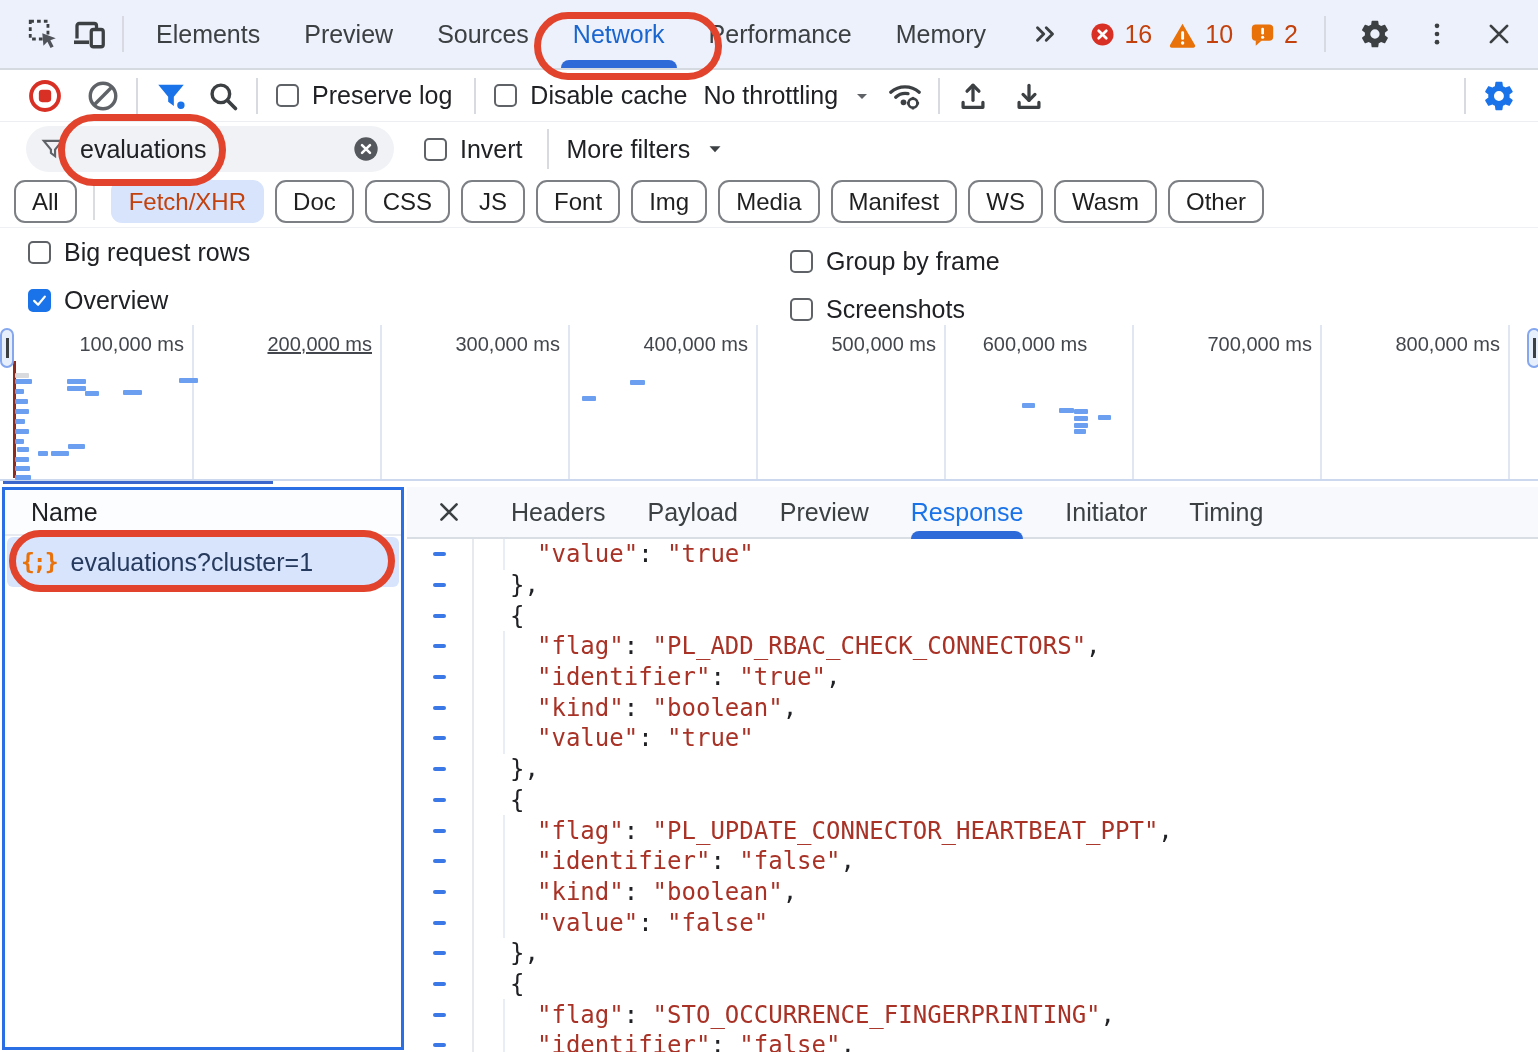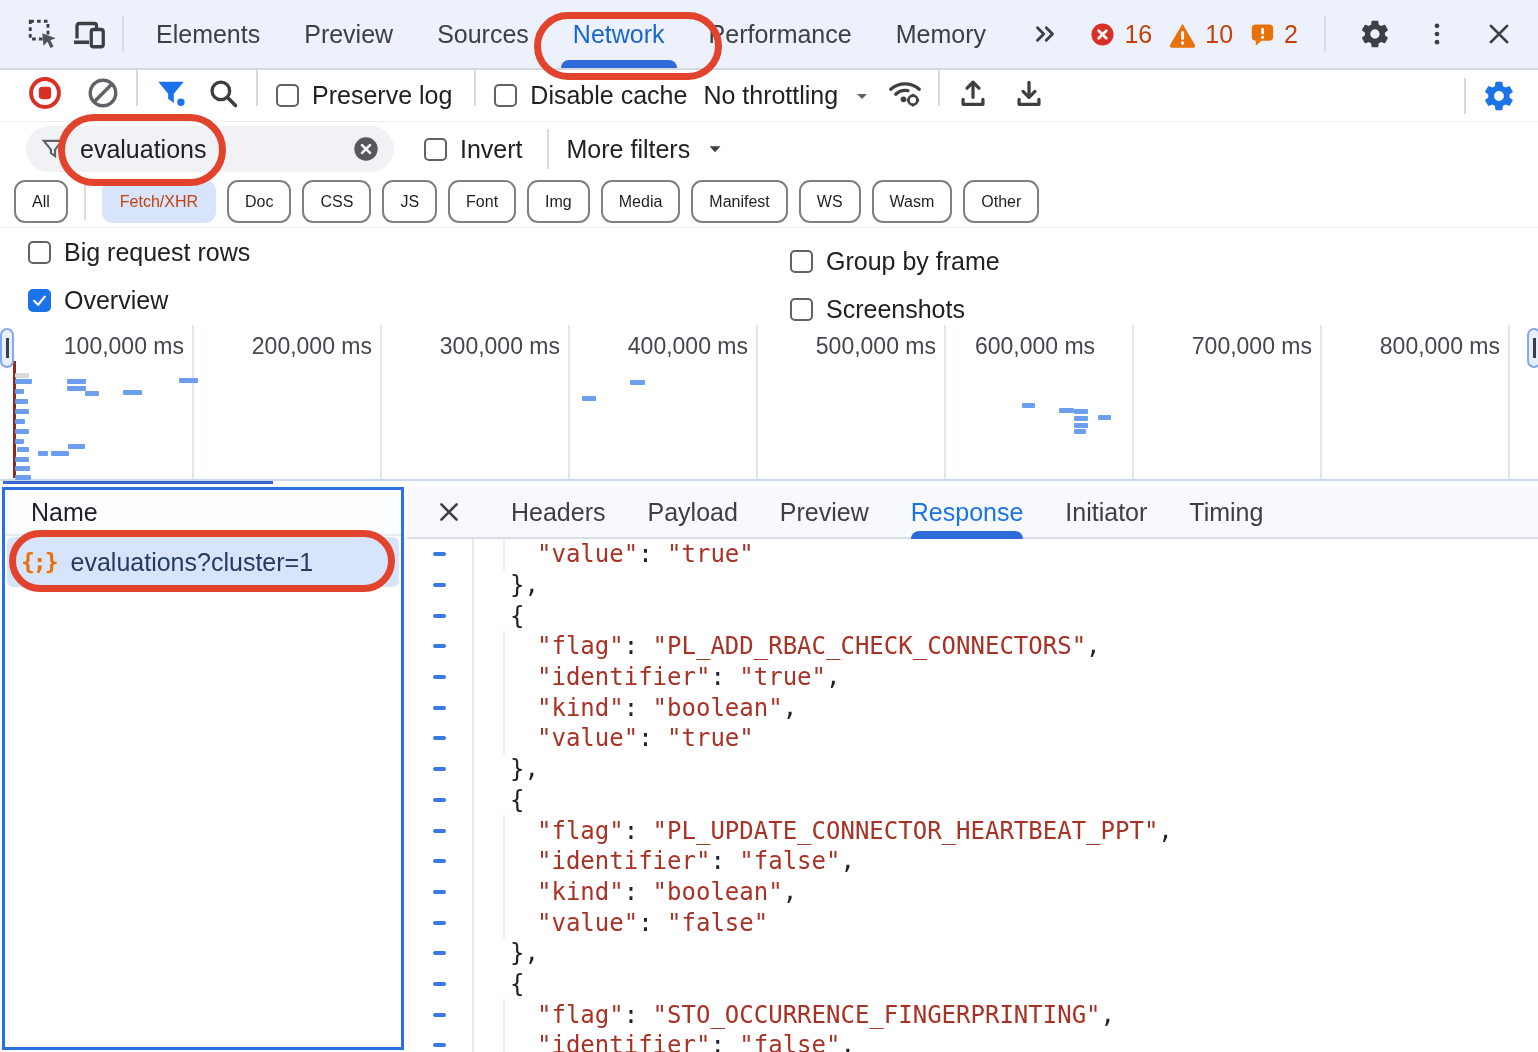--- a/index.html
+++ b/index.html
@@ -17,21 +17,21 @@
   .ttab { position:relative; display:flex; align-items:center; padding:0 22px;
           font-size:25px; color:#3c4043; white-space:nowrap; }
   .ttab.sel { color:#1a66d0; font-weight:500; }
   .ttab.sel::after { content:""; position:absolute; left:10px; right:10px; bottom:0;
           height:8px; background:#2f6bd8; border-radius:8px 8px 0 0; }
   .row1-right { margin-left:auto; display:flex; align-items:center; gap:16px; padding-right:16px; }
   .badge { display:flex; align-items:center; gap:8px; font-size:25px; color:#c2410c; }
 
   
   .row2 { position:absolute; left:0; top:70px; width:1538px; height:52px; background:#fff;
-          display:flex; padding-left:22px; border-bottom:1px solid #eceef1; }
+          display:flex; align-items:center; padding-left:22px; border-bottom:1px solid #eceef1; }
   .check { display:flex; align-items:center; gap:13px; white-space:nowrap; }
   .cbox { width:23px; height:23px; border:2.5px solid #5f6368; border-radius:5px; flex:none;
           display:flex; align-items:center; justify-content:center; background:#fff; }
   .cbox.checked { background:#1a73e8; border-color:#1a73e8; }
   .clabel { font-size:25px; color:#202124; }
   .throttle { display:flex; align-items:center; gap:14px; margin:0 10px 0 16px; }
   .throttle-value { font-size:25px; color:#202124; }
 
   
   .row3 { position:absolute; left:0; top:122px; width:1538px; height:54px; background:#fff;
@@ -40,34 +40,34 @@
           display:flex; align-items:center; padding:0 14px 0 14px; gap:14px; }
   .filter-value { flex:1; font-size:25px; color:#202124; }
   .row3 .vd { height:40px; }
   .more-filters { display:flex; align-items:center; gap:14px; font-size:25px; color:#202124; }
 
   
   .row4 { position:absolute; left:0; top:176px; width:1538px; height:52px; background:#fff;
           display:flex; align-items:center; padding-left:14px; gap:11px;
           border-bottom:1px solid #eef0f3; }
   .chip { height:43px; display:flex; align-items:center; padding:0 16px; border:2px solid #7c7f84;
-          border-radius:11px; font-size:16px; color:#1f1f1f; background:#fff; white-space:nowrap; }
+          border-radius:11px; font-size:24px; color:#1f1f1f; background:#fff; white-space:nowrap; }
   .chip.sel { background:#d8e3fc; border-color:#d8e3fc; color:#c2410c; }
   .vd2 { width:2px; height:36px; background:#dadce0; margin:0 5px; flex:none; }
 
   
   .optA { position:absolute; top:228px; height:48px; display:flex; align-items:center; }
   .optB { position:absolute; top:276px; height:48px; display:flex; align-items:center; }
   .optLeft { left:28px; } .optRight { left:790px;align-items:flex-end; }
 
   
   .timeline { position:absolute; left:0; top:325px; width:1538px; height:156px;
               border-bottom:2px solid #ccd8ee; background:#fff; }
   .tl-cell { position:absolute; top:0; bottom:0; width:188px; border-right:2px solid #e0e7f3;
-             font-size:23px; color:#43474d; text-align:right; padding:8px 8px 0 0; }
+             font-size:20px; color:#43474d; text-align:right; padding:8px 8px 0 0; }
   .tl-bar { position:absolute; height:5px; border-radius:1px; background:#6d9ff1; }
   .tl-bar.gray { background:#d8dadd; }
   .tl-redline { position:absolute; left:13px; top:36px; width:3px; height:117px; background:#8e2b1e; }
   .tl-handle { position:absolute; top:3px; width:14px; height:40px; background:#e7eefc;
                border:2px solid #85a7ee; border-radius:7px;
                display:flex; align-items:center; justify-content:center; }
   .tl-handle i { display:block; width:3px; height:20px; background:#3c4043; }
   .tl-loadline { position:absolute; left:3px; top:481px; width:270px; height:3px; background:#3b66cc; }
 
   
@@ -343,21 +343,21 @@
 
 <div class="timeline" id="timeline">
   <div class="tl-redline"></div>
   <div class="tl-handle" style="left:0;">
       <i></i>
     </div>
   <div class="tl-handle" style="right:-3px;">
       <i></i>
     </div>
 <div class="tl-cell" style="left: 6px;">100,000 ms</div>
-    <div class="tl-cell" style="left: 194px;">200,000 ms</div>
+    <div class="tl-cell" style="left: 194px; text-decoration: underline;">200,000 ms</div>
     <div class="tl-cell" style="left: 382px;">300,000 ms</div>
     <div class="tl-cell" style="left: 570px;">400,000 ms</div>
     <div class="tl-cell" style="left: 758px;">500,000 ms</div>
     <div class="tl-cell" style="left: 946px; text-align: center;">600,000 ms</div>
     <div class="tl-cell" style="left: 1134px;">700,000 ms</div>
     <div class="tl-cell" style="left: 1322px;">800,000 ms</div>
     <div class="tl-bar gray" style="left: 15px; top: 48px; width: 14px;"></div>
     <div class="tl-bar" style="left: 15px; top: 54px; width: 17px;"></div>
     <div class="tl-bar" style="left: 15px; top: 64px; width: 9px;"></div>
     <div class="tl-bar" style="left: 15px; top: 74px; width: 13px;"></div>

